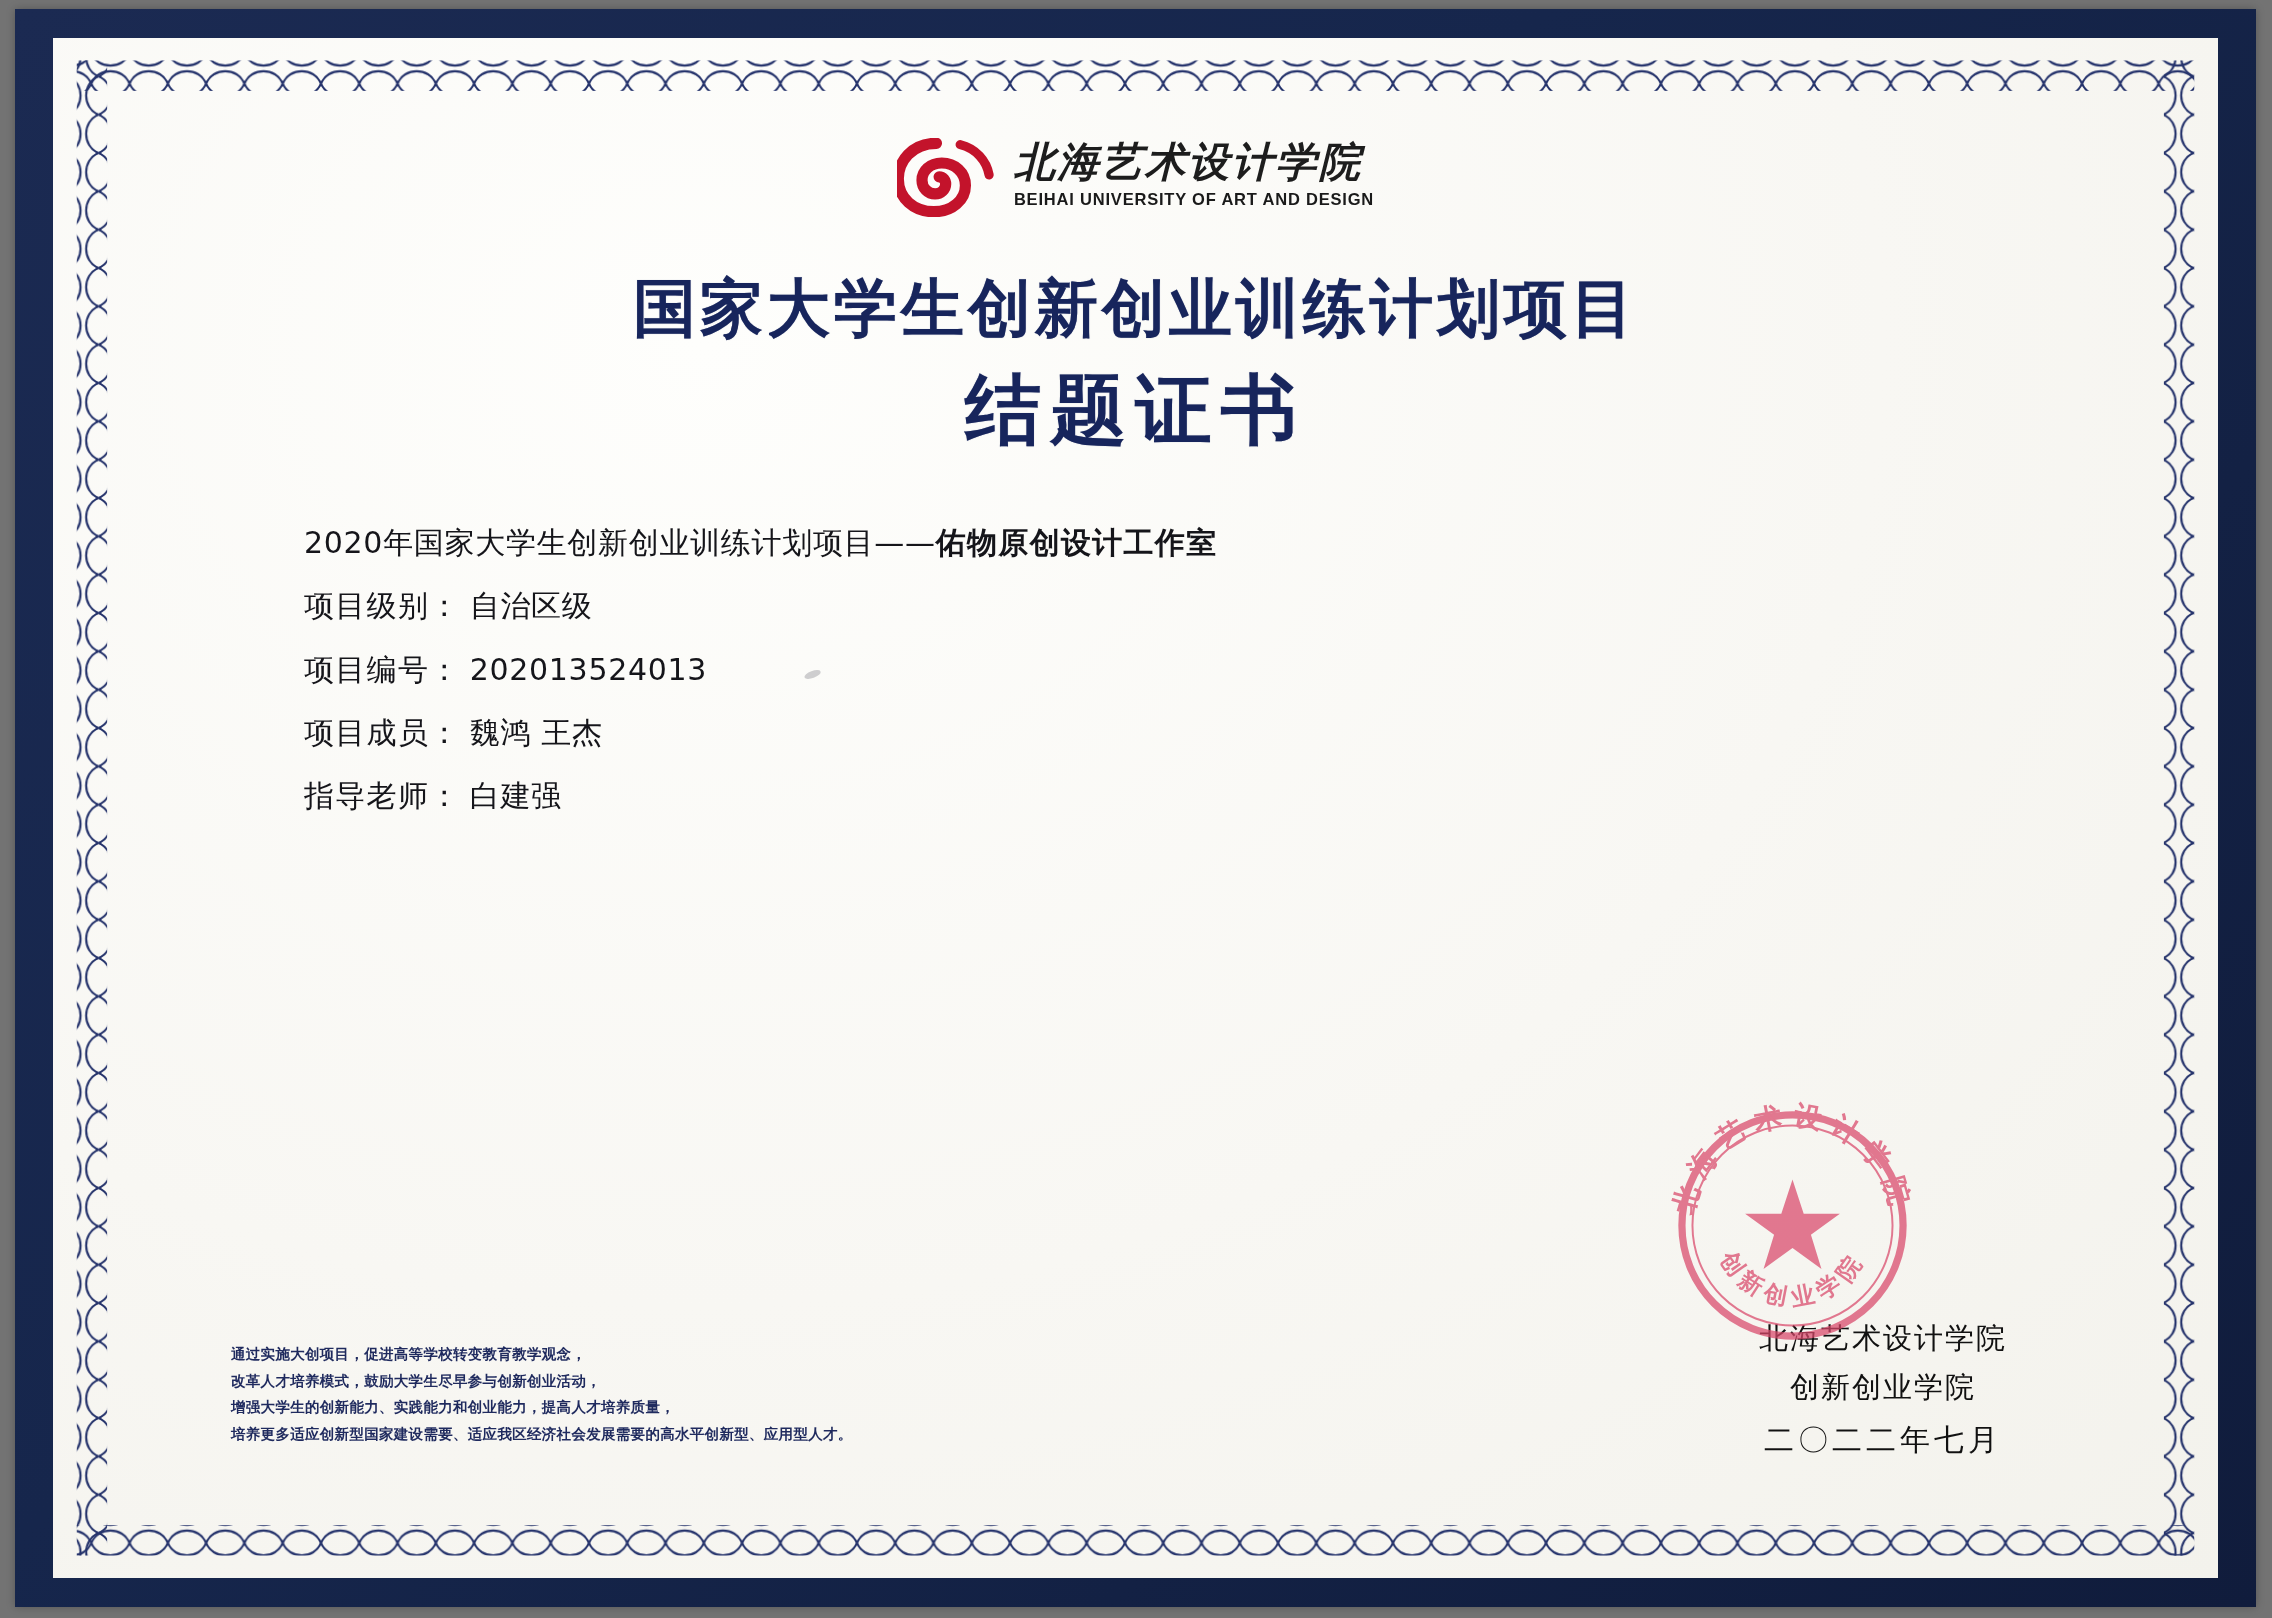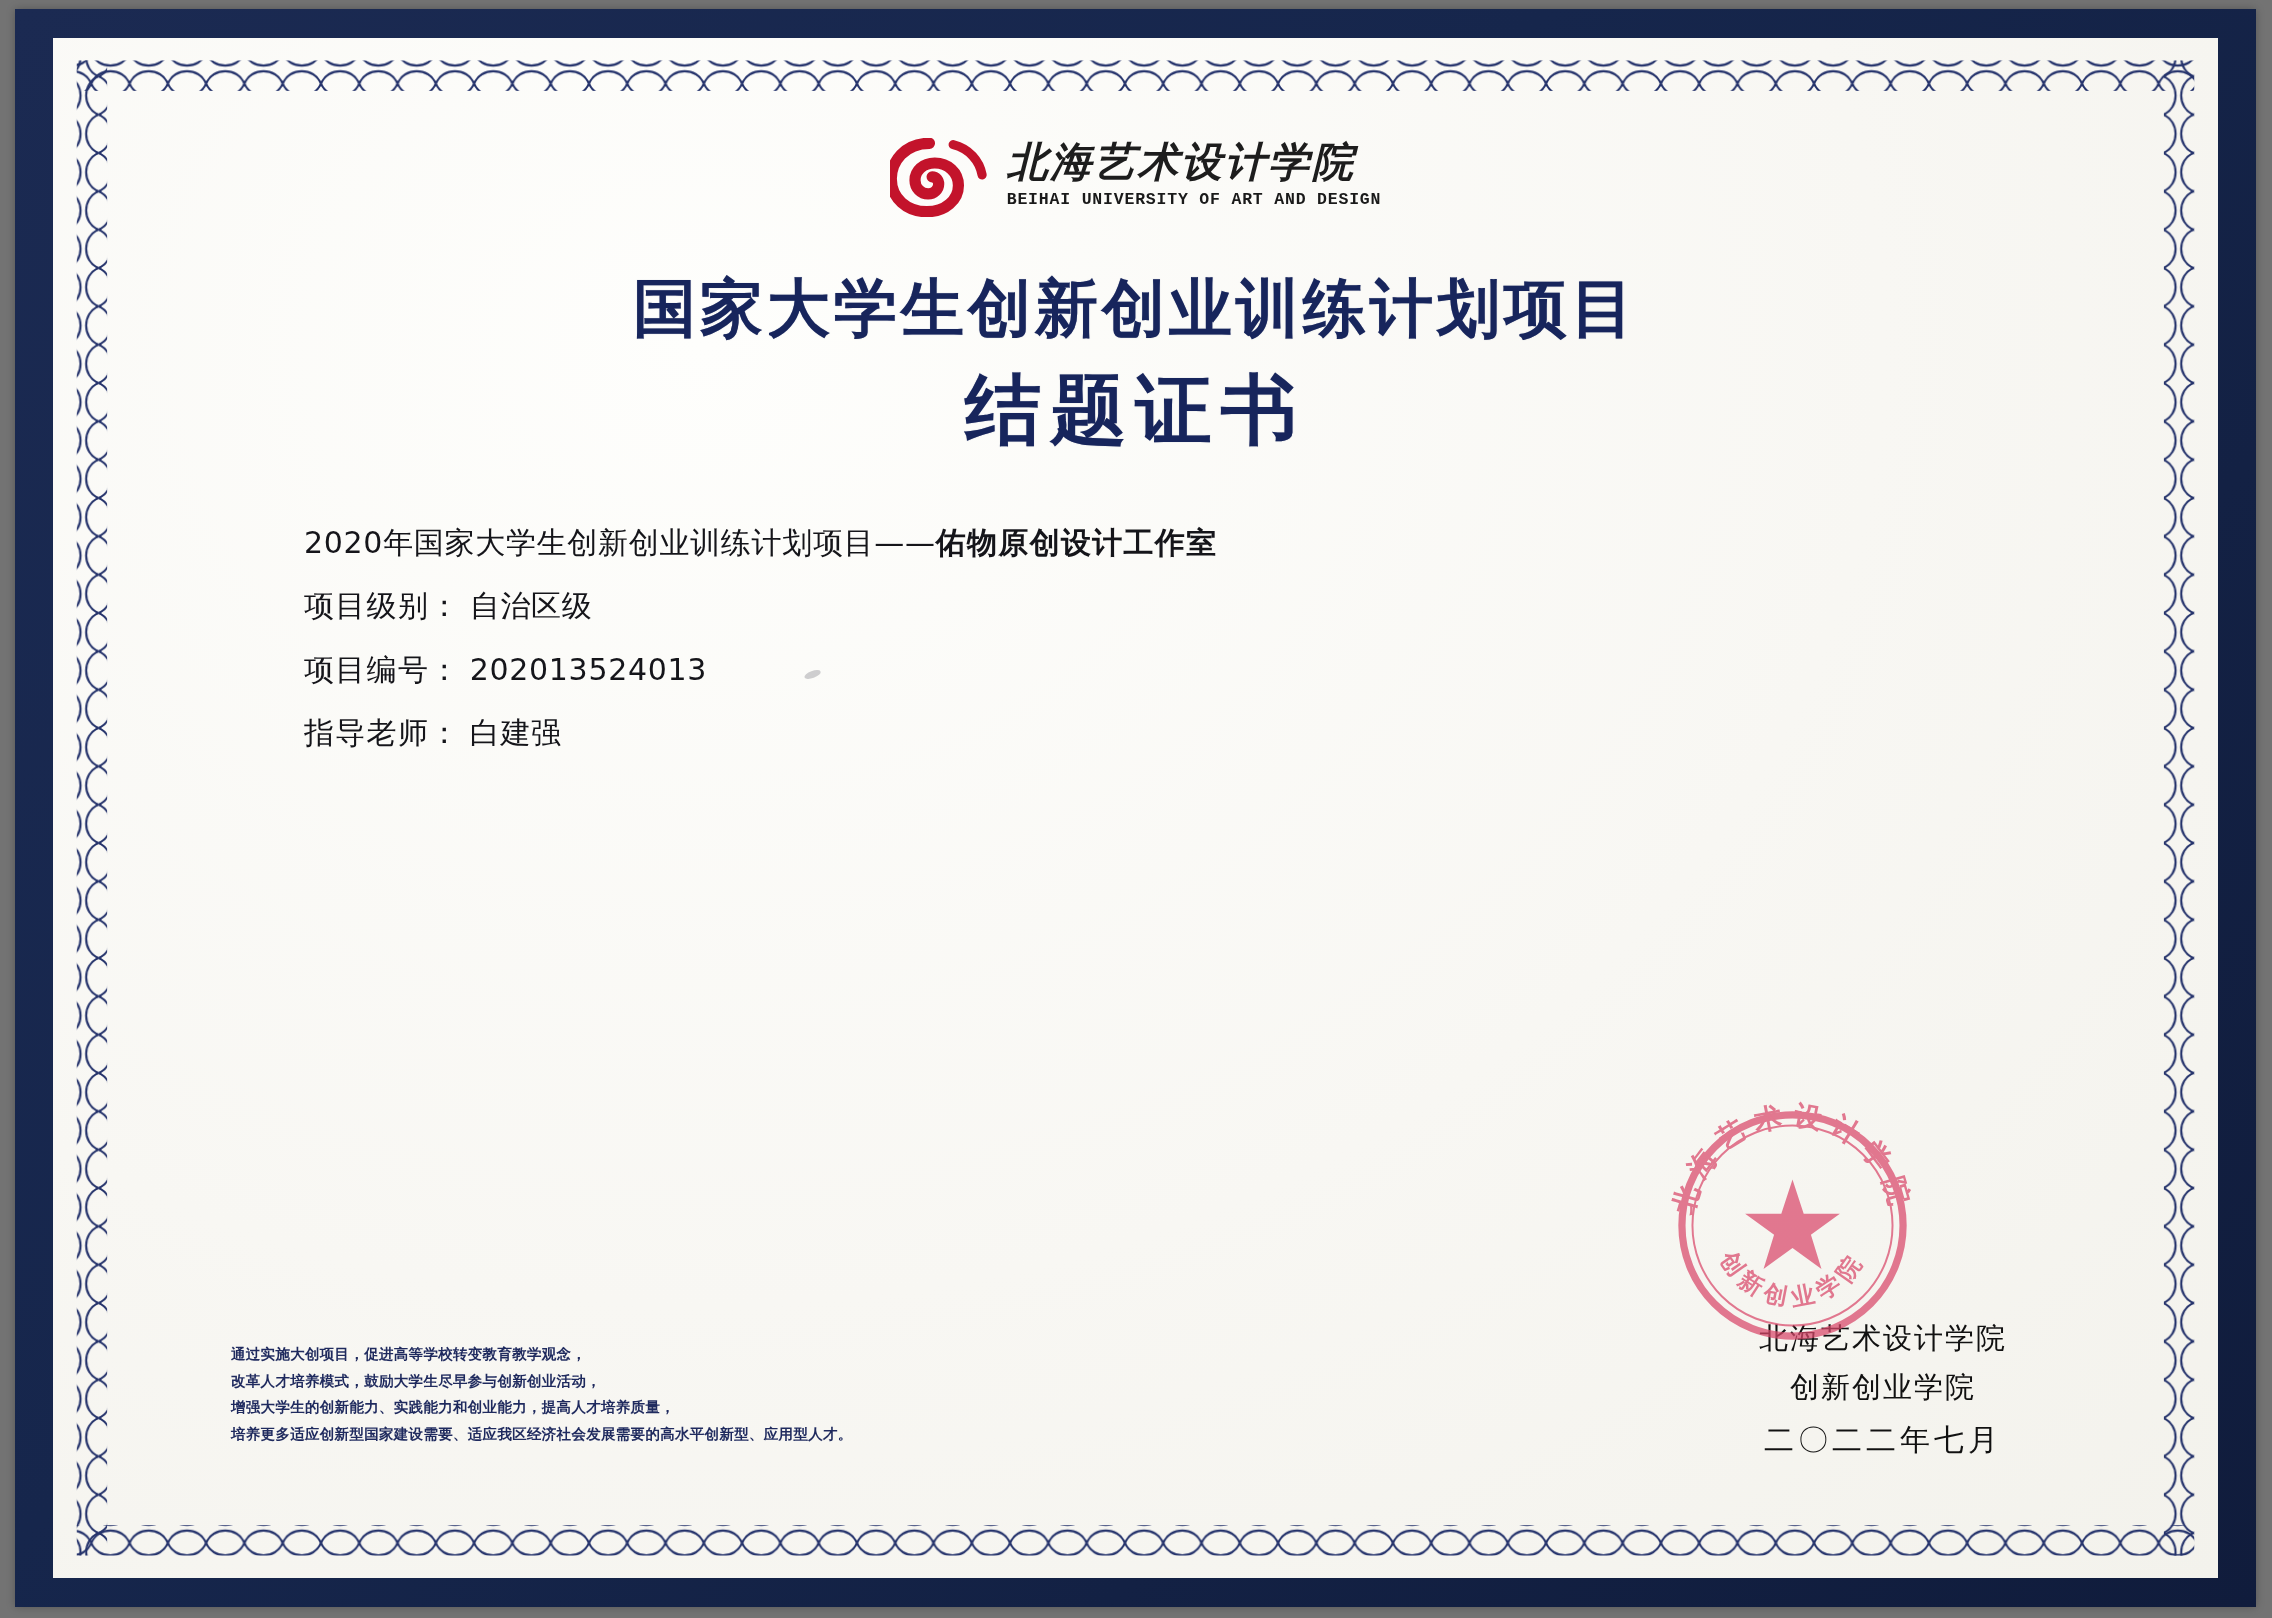--- a/index.html
+++ b/index.html
@@ -86,21 +86,21 @@
     font-family: "DejaVu Serif", serif;
     font-size: 41px;
     font-weight: bold;
     color: #1d1d1d;
     letter-spacing: 2.6px;
     font-style: italic;
     line-height: 1.05;
     white-space: nowrap;
   }
   .logo-en {
-    font-family: Liberation Mono, monospace;
+    font-family: Liberation Sans, sans-serif;
     font-size: 16.5px;
     font-weight: bold;
     color: #1a1a1a;
     letter-spacing: 0.8px;
     margin-top: 6.6px;
     white-space: nowrap;
   }
 
   
   .title-main, .title-sub {
@@ -279,20 +279,23 @@
 
 
         <div class="field-list">
           <div class="field-row">
             <span class="field-label">项目级别：</span><span class="field-value">自治区级</span>
           </div>
           <div class="field-row">
             <span class="field-label">项目编号：</span><span class="field-value">202013524013</span>
           </div>
           <div class="field-row">
+            <span class="field-label">项目成员：</span><span class="field-value">魏鸿 王杰</span>
+          </div>
+          <div class="field-row">
             <span class="field-label">指导老师：</span><span class="field-value">白建强</span>
           </div>
         </div>
       </div>
 
       <div class="footnote">
         <div>通过实施大创项目，促进高等学校转变教育教学观念，</div>
         <div>改革人才培养模式，鼓励大学生尽早参与创新创业活动，</div>
         <div>增强大学生的创新能力、实践能力和创业能力，提高人才培养质量，</div>
         <div>培养更多适应创新型国家建设需要、适应我区经济社会发展需要的高水平创新型、应用型人才。</div>

